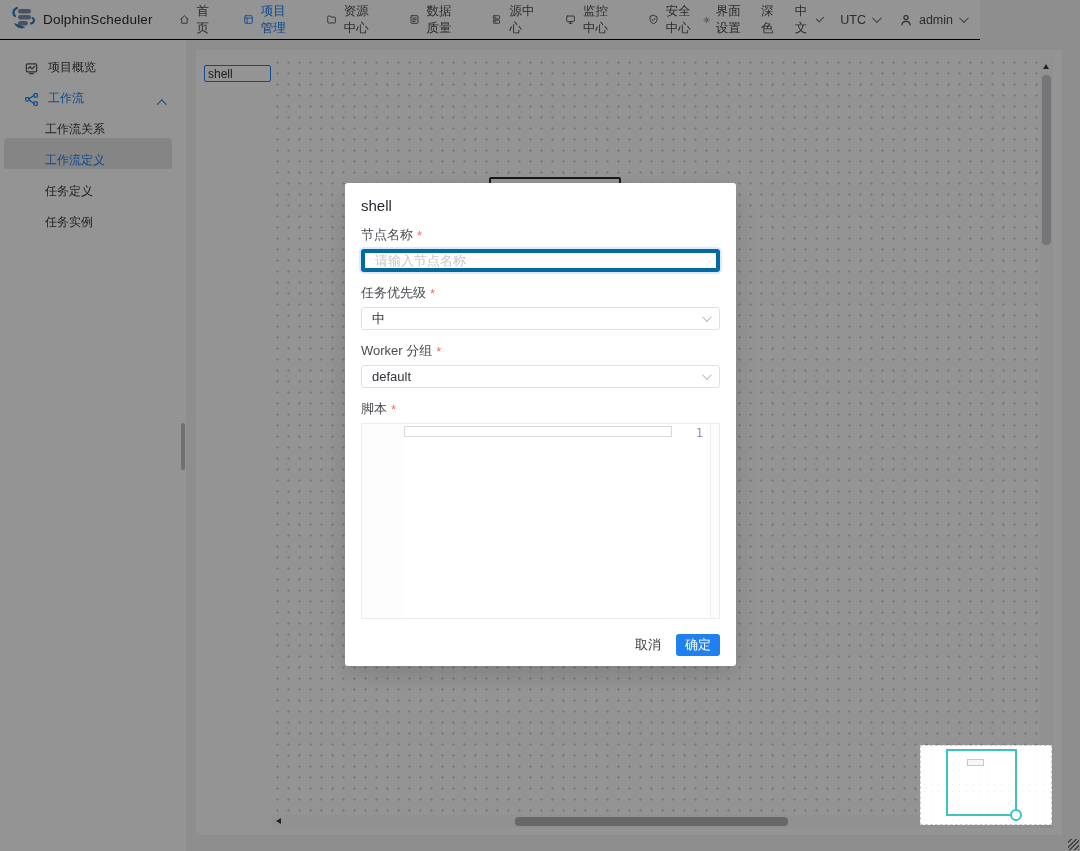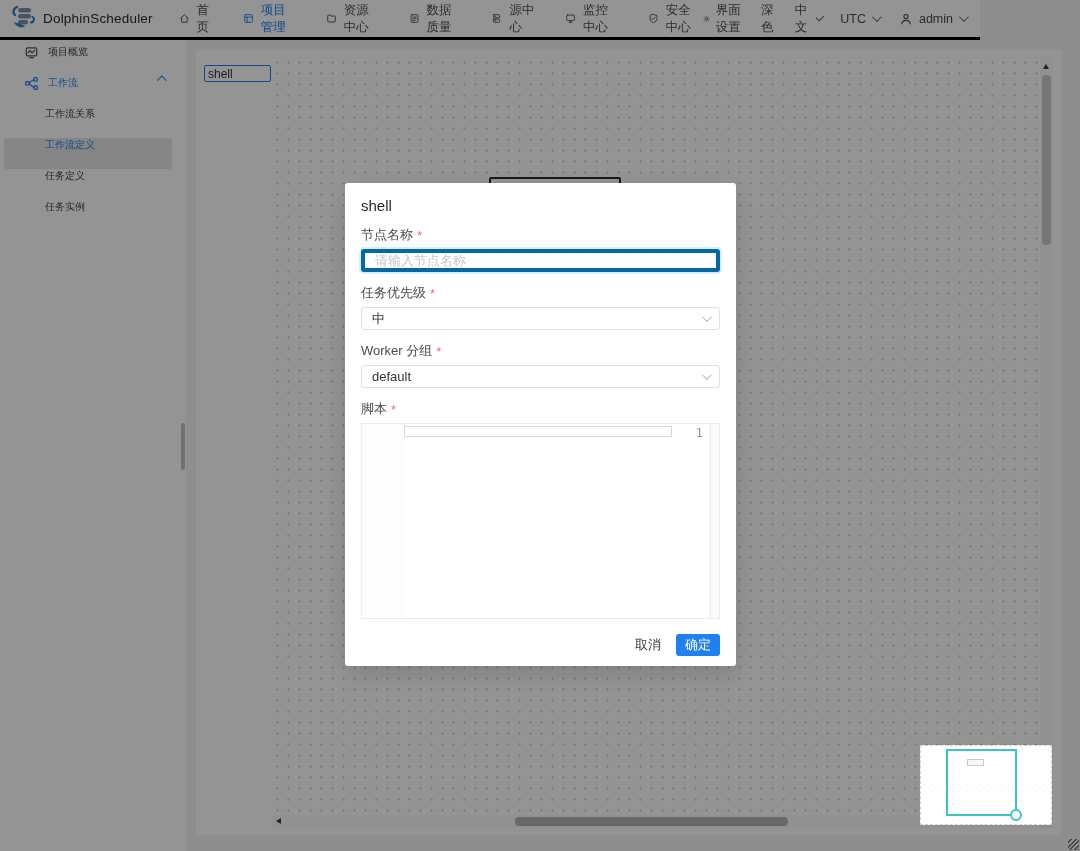--- a/index.html
+++ b/index.html
@@ -2,38 +2,38 @@
 <html><head>
 <meta charset="utf-8">
 <style>
   * { margin:0; padding:0; box-sizing:border-box; }
   html,body { width:1080px; height:851px; overflow:hidden;
     font-family:"Liberation Sans","DejaVu Sans",sans-serif;
     background:#f4f4f6; color:#33333d; }
 
   
   .nav { position:fixed; top:0; left:0; width:980px; height:40px; background:#fff;
-    border-bottom:3px solid #000000; display:flex; align-items:center; z-index:2; }
+    border-bottom:1px solid #000000; display:flex; align-items:center; z-index:2; }
   .brand { display:flex; align-items:center; gap:6px; padding-left:10px; }
   .brand-name { font-size:13.5px; color:#2a2a32; letter-spacing:.2px; }
   .nav-menu { display:flex; margin-left:26px; gap:28px; }
   .nav-item { display:flex; align-items:center; gap:7px; font-size:12.5px; color:#4c4c55; cursor:pointer; }
   .nav-item svg { stroke:#4c4c55; }
   .nav-item.active { color:#2080F0; }
   .nav-item.active svg { stroke:#2080F0; }
   .nav-right { margin-left:auto; display:flex; align-items:center; gap:20px; margin-right:14px; }
   .nav-right .cluster { display:flex; align-items:center; gap:6px; font-size:12.5px; color:#4c4c55; cursor:pointer; }
   .chev { width:7px; height:7px; border-right:1.4px solid #6a6a72; border-bottom:1.4px solid #6a6a72;
     transform:rotate(45deg) translateY(-2px); display:inline-block; }
   .chev-up { transform:rotate(-135deg) translateY(-1px); }
 
   
   .sidebar { position:fixed; top:40px; left:0; width:186px; height:811px; background:#fff; padding-top:5px; z-index:2; }
-  .side-item { height:31px; display:flex; align-items:flex-start; margin:0 14px 0 4px; padding-left:20px;
-    border-radius:3px; font-size:10px; color:#3c3c44; cursor:pointer;font-family:Liberation Serif, serif; }
+  .side-item { height:31px; display:flex; align-items:flex-end; margin:0 14px 0 4px; padding-left:20px;
+    border-radius:3px; font-size:12px; color:#3c3c44; cursor:pointer;font-family:Liberation Serif, serif; }
   .side-item svg { stroke:#55555e; margin-right:9px; flex:none; }
   .side-item.blue { color:#2080F0; }
   .side-item.blue svg { stroke:#2080F0; }
   .side-item.child { padding-left:41px; }
   .side-item.selected { background:#e5e5e5; color:#2080F0; }
   .side-item .arrow { margin-left:auto; margin-right:6px; }
   .side-scroll-thumb { position:absolute; right:1px; top:383px; width:4px; height:47px; background:#c2c2c6; border-radius:2px; }
 
   
   .content { position:fixed; left:186px; top:40px; width:894px; height:811px; background:#f4f4f6; }

